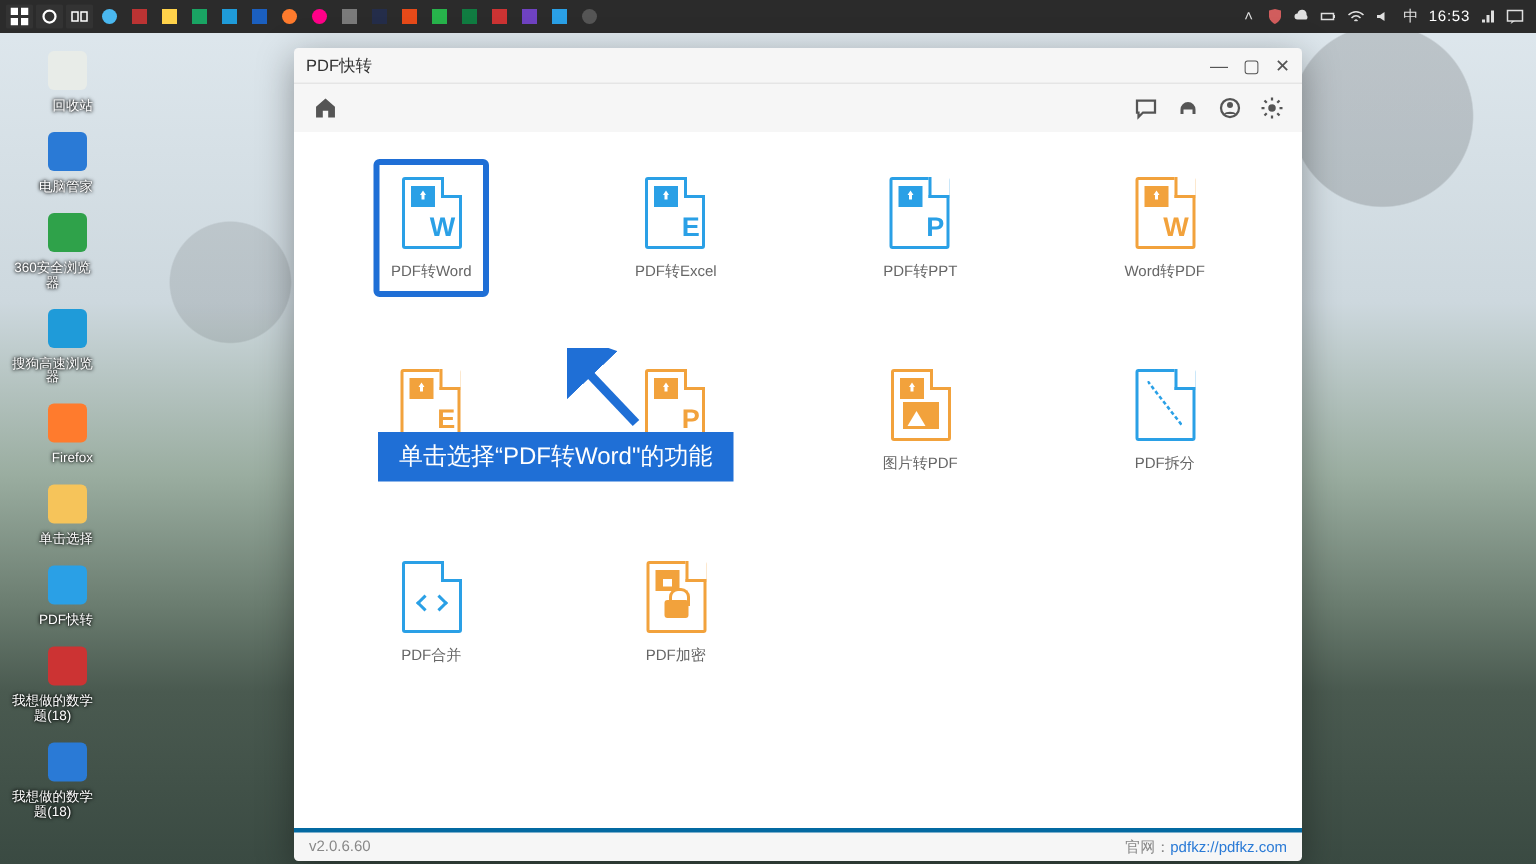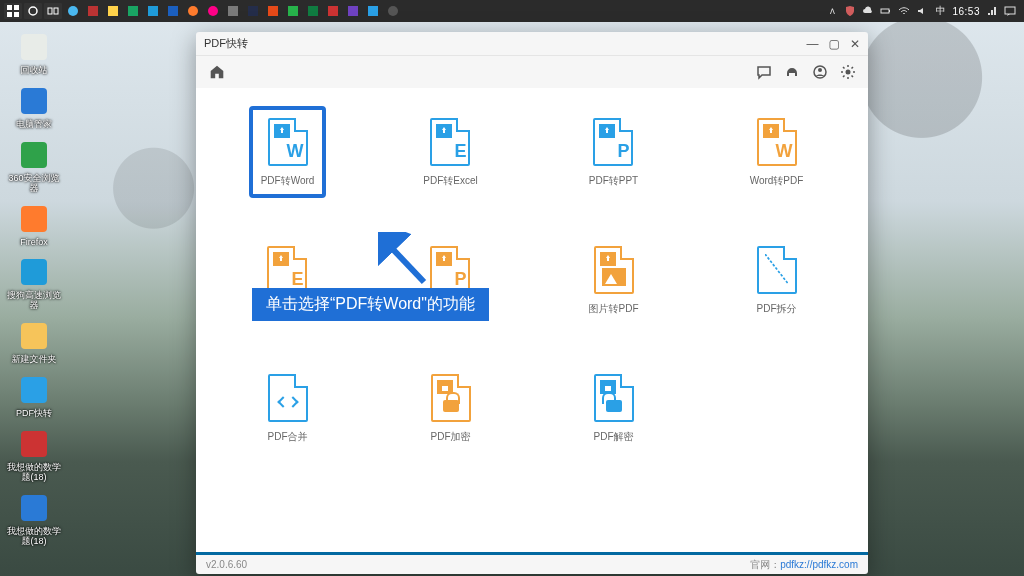--- a/index.html
+++ b/index.html
@@ -28,21 +28,21 @@
 .taskbar .tb-left { display: flex; align-items: center; gap: 2px; padding-left: 4px; }
 .taskbar .tb-btn { width: 18px; height: 16px; display: flex; align-items: center; justify-content: center; background: #333; border-radius: 1px; }
 .taskbar .tb-btn svg { width: 12px; height: 12px; }
 .taskbar .tb-btn.colored { background: transparent; }
 .taskbar .tb-right { margin-left: auto; display: flex; align-items: center; gap: 6px; padding-right: 8px; }
 .taskbar .tray-ic { width: 12px; height: 12px; display: flex; align-items: center; justify-content: center; opacity: .85; }
 .taskbar .clock { font-size: 10px; letter-spacing: .5px; }
 
 
 .dicons { position: absolute; top: 30px; left: 6px; width: 56px; display: flex; flex-direction: column; gap: 8px; }
-.dicon { display: flex; flex-direction: column; align-items: center; gap: 2px; cursor: default; }
+.dicon { display: flex; flex-direction: column; align-items: flex-end; gap: 2px; cursor: default; }
 .dicon .dimg { width: 34px; height: 34px; display: flex; align-items: center; justify-content: center; }
 .dicon .dlabel { font-size: 9px; color: #fff; text-align: center; text-shadow: 0 0 3px #000, 0 0 2px #000; line-height: 1.1; word-break: break-all; max-width: 54px; }
 
 
 .appwin {
   position: absolute; left: 196px; top: 32px; width: 672px; height: 542px;
   background: #f6f6f6; border-radius: 3px; box-shadow: 0 6px 24px rgba(0,0,0,.35);
   display: flex; flex-direction: column;
 }
 .titlebar { height: 24px; display: flex; align-items: center; padding: 0 8px; border-bottom: 1px solid #e5e5e5; }
@@ -274,40 +274,40 @@
         <div class="dimg">
           <svg viewBox="0 0 34 34">
             <rect x="4" y="4" width="26" height="26" rx="4" fill="#2fa24a"></rect>
           </svg>
         </div>
         <div class="dlabel">360安全浏览器</div>
       </div>
       <div class="dicon">
         <div class="dimg">
           <svg viewBox="0 0 34 34">
+            <rect x="4" y="4" width="26" height="26" rx="4" fill="#1f9bd9"></rect>
+          </svg>
+        </div>
+        <div class="dlabel">搜狗高速浏览器</div>
+      </div>
+      <div class="dicon">
+        <div class="dimg">
+          <svg viewBox="0 0 34 34">
             <rect x="4" y="4" width="26" height="26" rx="4" fill="#ff7b2d"></rect>
           </svg>
         </div>
         <div class="dlabel">Firefox</div>
       </div>
       <div class="dicon">
         <div class="dimg">
           <svg viewBox="0 0 34 34">
-            <rect x="4" y="4" width="26" height="26" rx="4" fill="#1f9bd9"></rect>
-          </svg>
-        </div>
-        <div class="dlabel">搜狗高速浏览器</div>
-      </div>
-      <div class="dicon">
-        <div class="dimg">
-          <svg viewBox="0 0 34 34">
             <rect x="4" y="4" width="26" height="26" rx="4" fill="#f6c45a"></rect>
           </svg>
         </div>
-        <div class="dlabel">新建文件夹</div>
+        <div class="dlabel">单击选择</div>
       </div>
       <div class="dicon">
         <div class="dimg">
           <svg viewBox="0 0 34 34">
             <rect x="4" y="4" width="26" height="26" rx="4" fill="#2aa0e6"></rect>
           </svg>
         </div>
         <div class="dlabel">PDF快转</div>
       </div>
       <div class="dicon">
@@ -489,33 +489,20 @@
                 <div class="badge">
                   <svg viewBox="0 0 10 10">
                     <rect x="2" y="4" width="6" height="5" fill="#fff"></rect>
                   </svg>
                 </div>
                 <div class="lock"></div>
               </div>
             </div>
             <div class="clabel">PDF加密</div>
           </div>
-          <div class="card">
-            <div class="cicon">
-              <div class="doc">
-                <div class="badge">
-                  <svg viewBox="0 0 10 10">
-                    <rect x="2" y="4" width="6" height="5" fill="#fff"></rect>
-                  </svg>
-                </div>
-                <div class="unlock"></div>
-              </div>
-            </div>
-            <div class="clabel">PDF解密</div>
-          </div>
         </div>
     </div>
 
     <div class="footer">
       <span class="ver">v2.0.6.60</span>
       <span class="site">
         <span>官网：</span><a href="#">pdfkz://pdfkz.com</a>
       </span>
     </div>
   </div>

